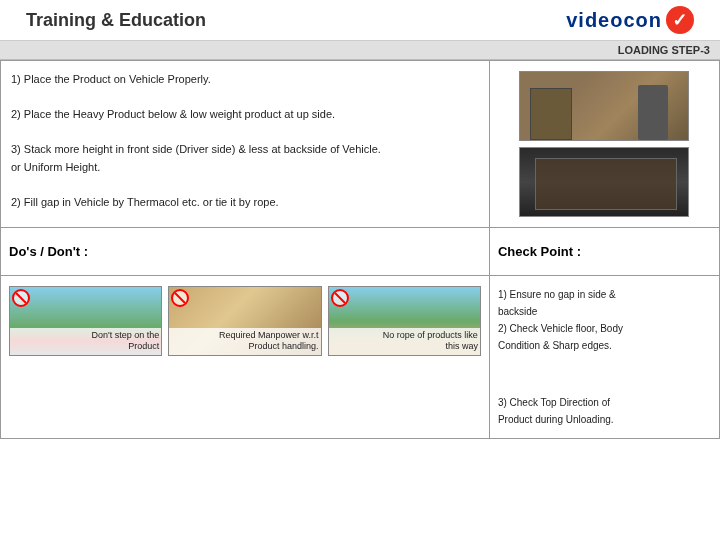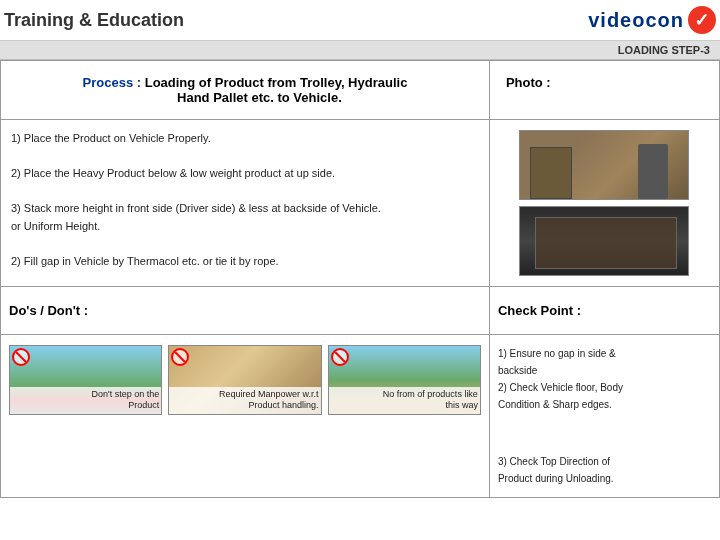--- a/index.html
+++ b/index.html
@@ -10,21 +10,21 @@
       width: 720px;
       height: 540px;
       overflow: hidden;
     }
 
     
     .header {
       display: flex;
       justify-content: space-between;
       align-items: center;
-      padding: 6px 4px;
+      padding: 6px 26px;
       border-bottom: 1px solid #ccc;
     }
     .header-title {
       font-size: 18px;
       font-weight: bold;
       color: #333;
     }
     .logo-area {
       display: flex;
       align-items: center;
@@ -260,34 +260,20 @@
     <span class="logo-text">videocon</span>
     <span class="logo-v">✓</span>
   </div>
 </div>
 
 <div class="step-label">LOADING STEP-3</div>
 
 <table class="main-table full-table">
 
   <tbody>
-      <tr>
-    <td class="process-cell">
-      <div class="process-header">
-        <span style="color:#003399;">Process :</span>
-        <span> Loading of Product from Trolley,  Hydraulic</span><br>
-        <span>&nbsp;&nbsp;&nbsp;&nbsp;&nbsp;&nbsp;&nbsp;&nbsp;Hand Pallet etc. to Vehicle.</span>
-      </div>
-    </td>
-    <td class="photo-cell">
-      <div class="photo-header">
-        <span>Photo :</span>
-      </div>
-    </td>
-  </tr>
 
   <tr>
     <td class="process-cell" style="padding: 6px 10px;">
       <div class="steps-text">
         <div>1) Place the Product on Vehicle Properly.</div>
         <br>
         <div>2) Place the Heavy Product below &amp; low weight product at up side.</div>
         <br>
         <div style="white-space: pre-line;">3) Stack more height in front side (Driver side) &amp; less at backside of Vehicle.
     or Uniform Height.</div>
@@ -327,21 +313,21 @@
         </div>
 
         <div class="small-photo sp2">
           <div class="forbidden-icon"></div>
           <div class="small-photo-label" style="white-space: pre-line;">Required Manpower w.r.t
 Product handling.</div>
         </div>
 
         <div class="small-photo sp3">
           <div class="forbidden-icon"></div>
-          <div class="small-photo-label" style="white-space: pre-line;">No from of products like
+          <div class="small-photo-label" style="white-space: pre-line;">No rope of products like
 this way</div>
         </div>
 
       </div>
     </td>
     <td class="bottom-check-cell">
       <div class="checkpoint-list">
         <div style="white-space: pre-line;">1) Ensure no gap in side &amp;
     backside</div>
         <div style="white-space: pre-line;">2) Check Vehicle floor,  Body

